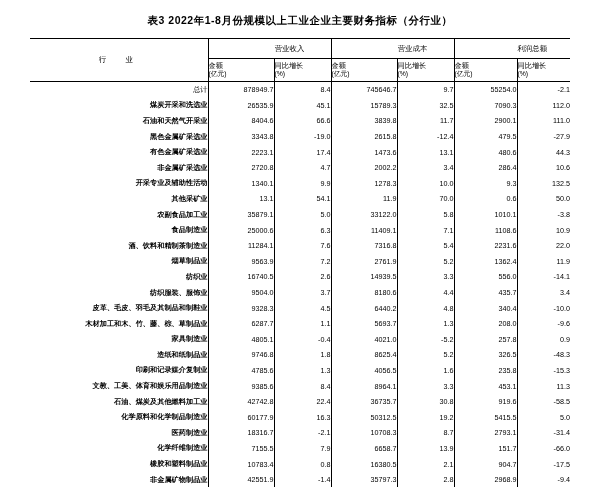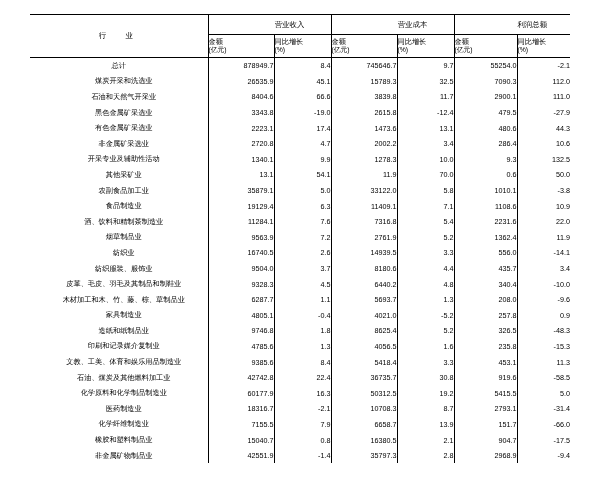--- a/index.html
+++ b/index.html
@@ -71,46 +71,48 @@
     font-size: 7.8px;
     letter-spacing: 6px;
     padding-left: 6px;
   }
   .sub2 { font-size: 6.8px; }
   tbody tr td {
     height: 15.6px;
     vertical-align: middle;
   }
   td.name {
-    text-align: center;
+    text-align: right;
     padding-left: 4px;
     white-space: nowrap;
     overflow: hidden;
   }
   td.name.indent {
     padding-left: 10px;
+    font-weight: bold;
   }
   td.num {
     text-align: right;
     padding-right: 7px;
     white-space: nowrap;
   }
   td.lsep { border-left: 0.8px solid #000; }
   .col-name { width: 178px; }
   .col-a { width: 66px; }
   .col-b { width: 57px; }
   .col-c { width: 66px; }
   .col-d { width: 57px; }
   .col-e { width: 63px; }
   .col-f { width: 53px; }
 </style>
 </head>
 <body>
 
 <div class="page">
+  <div class="title">表3   2022年1-8月份规模以上工业企业主要财务指标（分行业）</div>
 
   <table class="data">
     <colgroup>
       <col class="col-name">
         <col class="col-a">
         <col class="col-b">
         <col class="col-c">
         <col class="col-d">
         <col class="col-e">
         <col class="col-f">
@@ -226,21 +228,21 @@
           <td class="name indent">农副食品加工业</td>
           <td class="num lsep">35879.1</td>
           <td class="num lsep">5.0</td>
           <td class="num lsep">33122.0</td>
           <td class="num lsep">5.8</td>
           <td class="num lsep">1010.1</td>
           <td class="num lsep">-3.8</td>
         </tr>
         <tr>
           <td class="name indent">食品制造业</td>
-          <td class="num lsep">19129.4</td>
+          <td class="num lsep">25000.6</td>
           <td class="num lsep">6.3</td>
           <td class="num lsep">11409.1</td>
           <td class="num lsep">7.1</td>
           <td class="num lsep">1108.6</td>
           <td class="num lsep">10.9</td>
         </tr>
         <tr>
           <td class="name indent">酒、饮料和精制茶制造业</td>
           <td class="num lsep">11284.1</td>
           <td class="num lsep">7.6</td>
@@ -318,21 +320,21 @@
           <td class="num lsep">1.3</td>
           <td class="num lsep">4056.5</td>
           <td class="num lsep">1.6</td>
           <td class="num lsep">235.8</td>
           <td class="num lsep">-15.3</td>
         </tr>
         <tr>
           <td class="name indent">文教、工美、体育和娱乐用品制造业</td>
           <td class="num lsep">9385.6</td>
           <td class="num lsep">8.4</td>
-          <td class="num lsep">5418.4</td>
+          <td class="num lsep">8964.1</td>
           <td class="num lsep">3.3</td>
           <td class="num lsep">453.1</td>
           <td class="num lsep">11.3</td>
         </tr>
         <tr>
           <td class="name indent">石油、煤炭及其他燃料加工业</td>
           <td class="num lsep">42742.8</td>
           <td class="num lsep">22.4</td>
           <td class="num lsep">36735.7</td>
           <td class="num lsep">30.8</td>
@@ -361,21 +363,21 @@
           <td class="name indent">化学纤维制造业</td>
           <td class="num lsep">7155.5</td>
           <td class="num lsep">7.9</td>
           <td class="num lsep">6658.7</td>
           <td class="num lsep">13.9</td>
           <td class="num lsep">151.7</td>
           <td class="num lsep">-66.0</td>
         </tr>
         <tr>
           <td class="name indent">橡胶和塑料制品业</td>
-          <td class="num lsep">15040.7</td>
+          <td class="num lsep">10783.4</td>
           <td class="num lsep">0.8</td>
           <td class="num lsep">16380.5</td>
           <td class="num lsep">2.1</td>
           <td class="num lsep">904.7</td>
           <td class="num lsep">-17.5</td>
         </tr>
         <tr>
           <td class="name indent">非金属矿物制品业</td>
           <td class="num lsep">42551.9</td>
           <td class="num lsep">-1.4</td>

